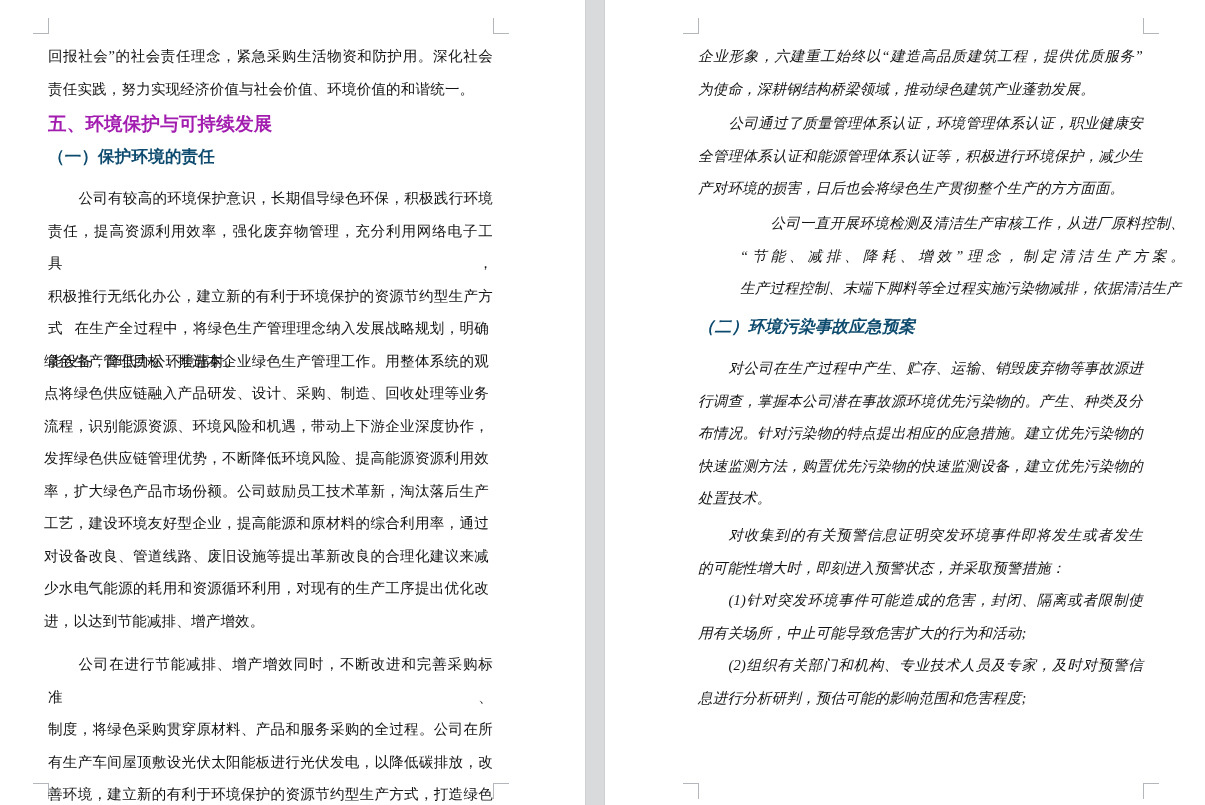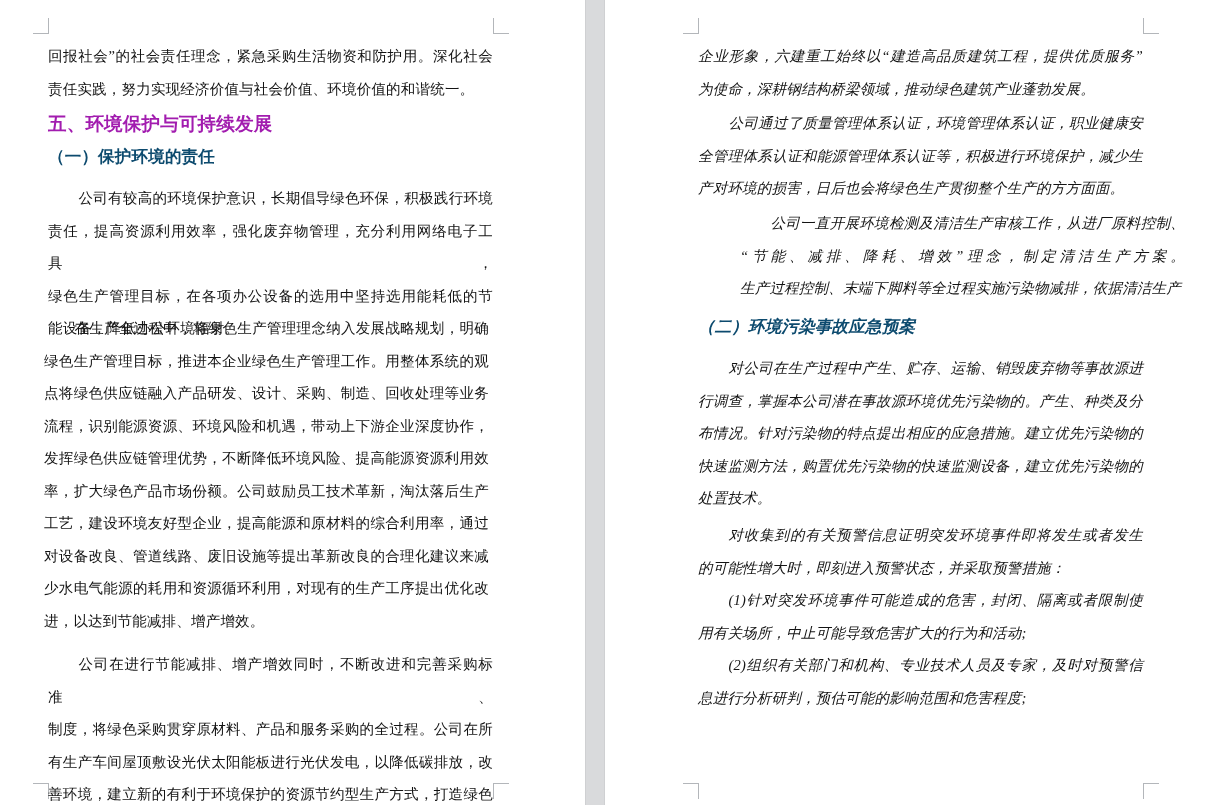--- a/index.html
+++ b/index.html
@@ -42,21 +42,21 @@
       <div class="line">责任实践，努力实现经济价值与社会价值、环境价值的和谐统一。</div>
     </div>
 
   <div class="block h1" style="left:48px;top:107px;">五、环境保护与可持续发展</div>
 
   <div class="block h2" style="left:48px;top:140px;">（一）保护环境的责任</div>
 
   <div class="block para" style="left:48px;top:182px;" data-indent="true">
       <div class="line">公司有较高的环境保护意识，长期倡导绿色环保，积极践行环境</div>
       <div class="line">责任，提高资源利用效率，强化废弃物管理，充分利用网络电子工具，</div>
-      <div class="line">绿色生产管理目标，在各项办公设备的选用中坚持选用能耗低的节</div>
+      <div class="line">积极推行无纸化办公，建立新的有利于环境保护的资源节约型生产方式</div>
       <div class="line">能设备，降低办公环境辐射。</div>
     </div>
 
   <div class="block para" style="left:44px;top:312px;" data-indent="true">
       <div class="line">在生产全过程中，将绿色生产管理理念纳入发展战略规划，明确</div>
       <div class="line">绿色生产管理目标，推进本企业绿色生产管理工作。用整体系统的观</div>
       <div class="line">点将绿色供应链融入产品研发、设计、采购、制造、回收处理等业务</div>
       <div class="line">流程，识别能源资源、环境风险和机遇，带动上下游企业深度协作，</div>
       <div class="line">发挥绿色供应链管理优势，不断降低环境风险、提高能源资源利用效</div>
       <div class="line">率，扩大绿色产品市场份额。公司鼓励员工技术革新，淘汰落后生产</div>

